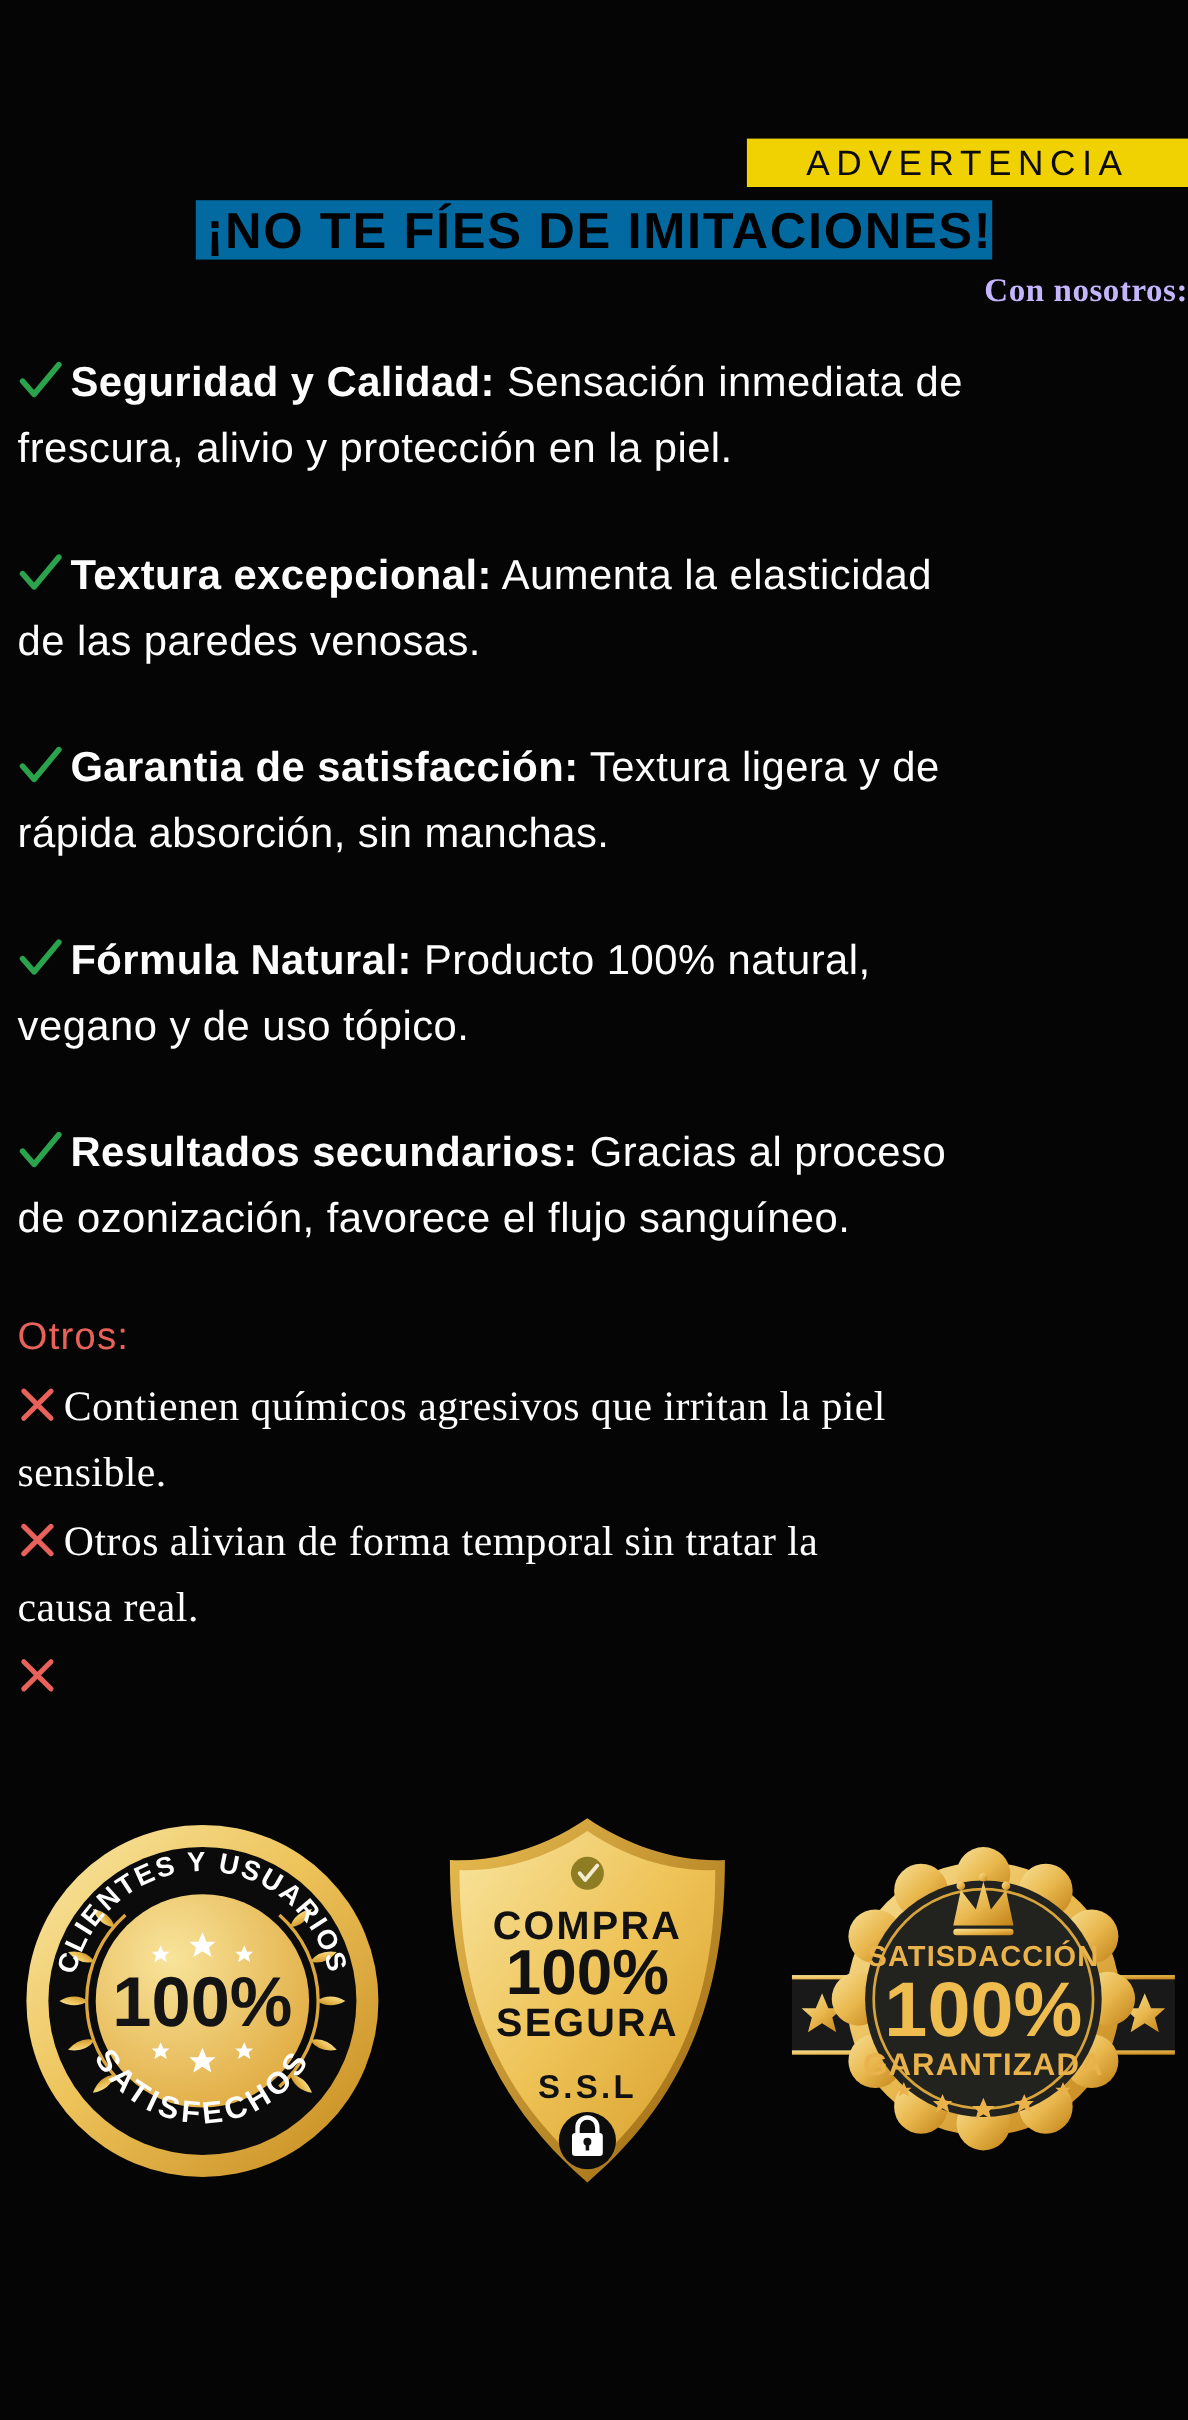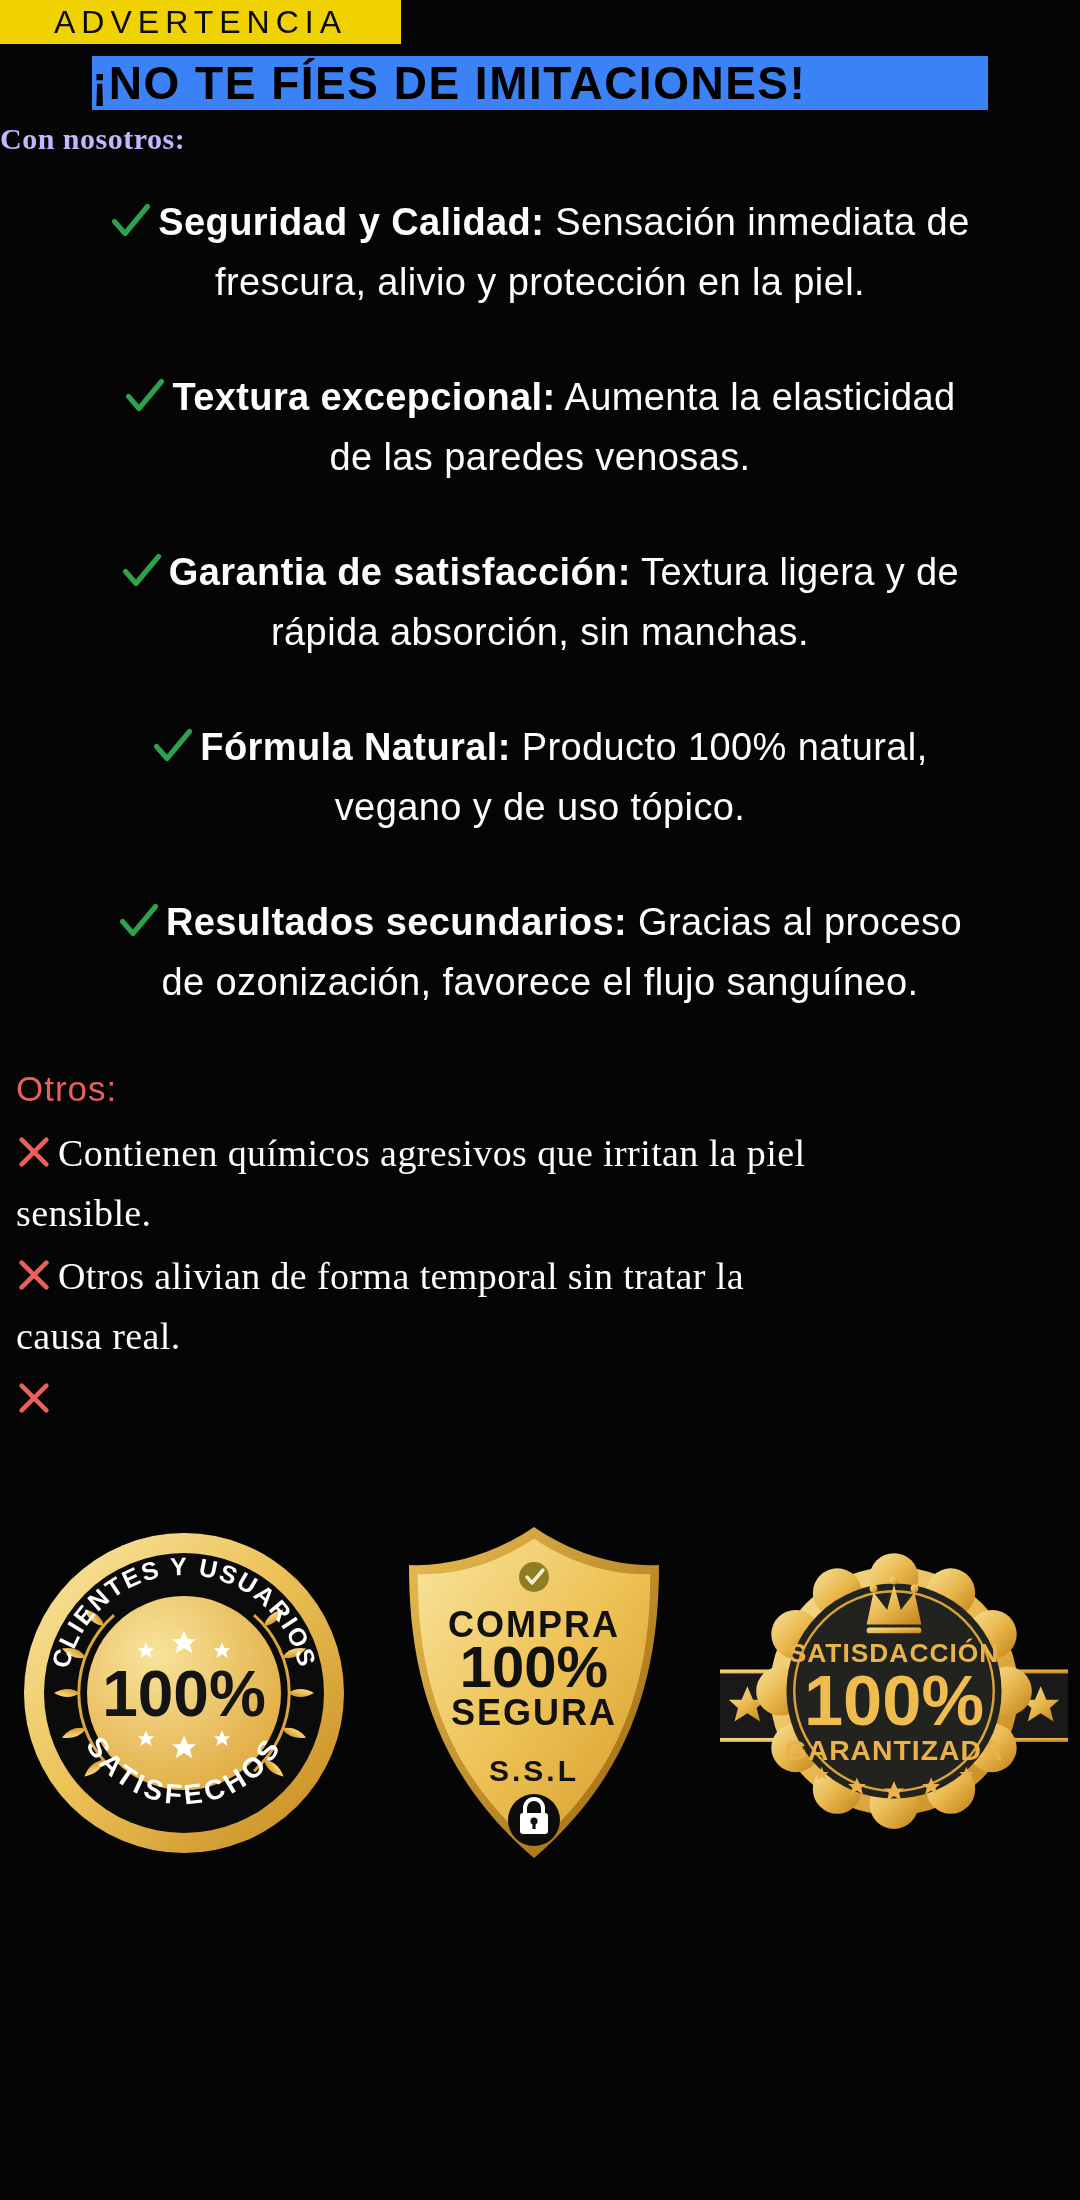--- a/index.html
+++ b/index.html
@@ -1,25 +1,25 @@
 <!DOCTYPE html>
 <html><head>
 <meta charset="utf-8">
 <style>
   html,body{margin:0;padding:0;background:#000;}
   .page{position:relative;width:1080px;height:2200px;margin:0 auto;background:#050505;
         font-family:"Liberation Sans","DejaVu Sans",sans-serif;overflow:hidden;color:#fff;}
-  .header{text-align:left;}
+  .header{padding-top:126px;text-align:right;}
   .adv-box{display:inline-block;background:#F0D202;color:#0b0b0b;font-size:32px;font-weight:400;
            letter-spacing:6px;line-height:40px;padding:2px 54px;}
-  .headline{display:block;margin:12px auto 0;width:896px;background:#3b82f6;color:#000;
+  .headline{display:block;margin:12px auto 0;width:724px;background:#0369a1;color:#000;
             font-weight:700;font-size:46px;letter-spacing:1.5px;line-height:52px;padding:1px 0;}
   .tagline{margin-top:12px;font-size:30px;font-weight:700;color:#c4b5fd;letter-spacing:0.5px;font-family:Liberation Serif, serif;}
   .benefits{margin-top:38px;padding:0 16px;}
-  .item{margin:0 0 58px 0;font-size:38px;line-height:1.5;letter-spacing:0.4px;color:#fdfdfd;text-align:center;}
+  .item{margin:0 0 58px 0;font-size:38px;line-height:1.5;letter-spacing:0.4px;color:#fdfdfd;}
   .item .label{font-weight:700;}
   .item .text,.xitem .text{white-space:pre-wrap;font-weight:400;}
   .icon{display:inline-block;vertical-align:-3px;margin-right:6px;}
   .others{padding:0 16px;}
   .others-title{margin:0 0 16px 0;font-size:35px;color:#E8615A;letter-spacing:1px;font-weight:400;}
   .xitem{margin:0 0 6px 0;font-size:38px;line-height:1.5;letter-spacing:0.4px;color:#fdfdfd;font-family:Liberation Serif, serif;}
   .badges{display:flex;justify-content:space-between;align-items:center;padding:0 10px 0 18px;margin-top:84px;}
   .badge{flex:0 0 auto;}
   svg text{font-family:"Liberation Sans","DejaVu Sans",sans-serif;}
 </style>

